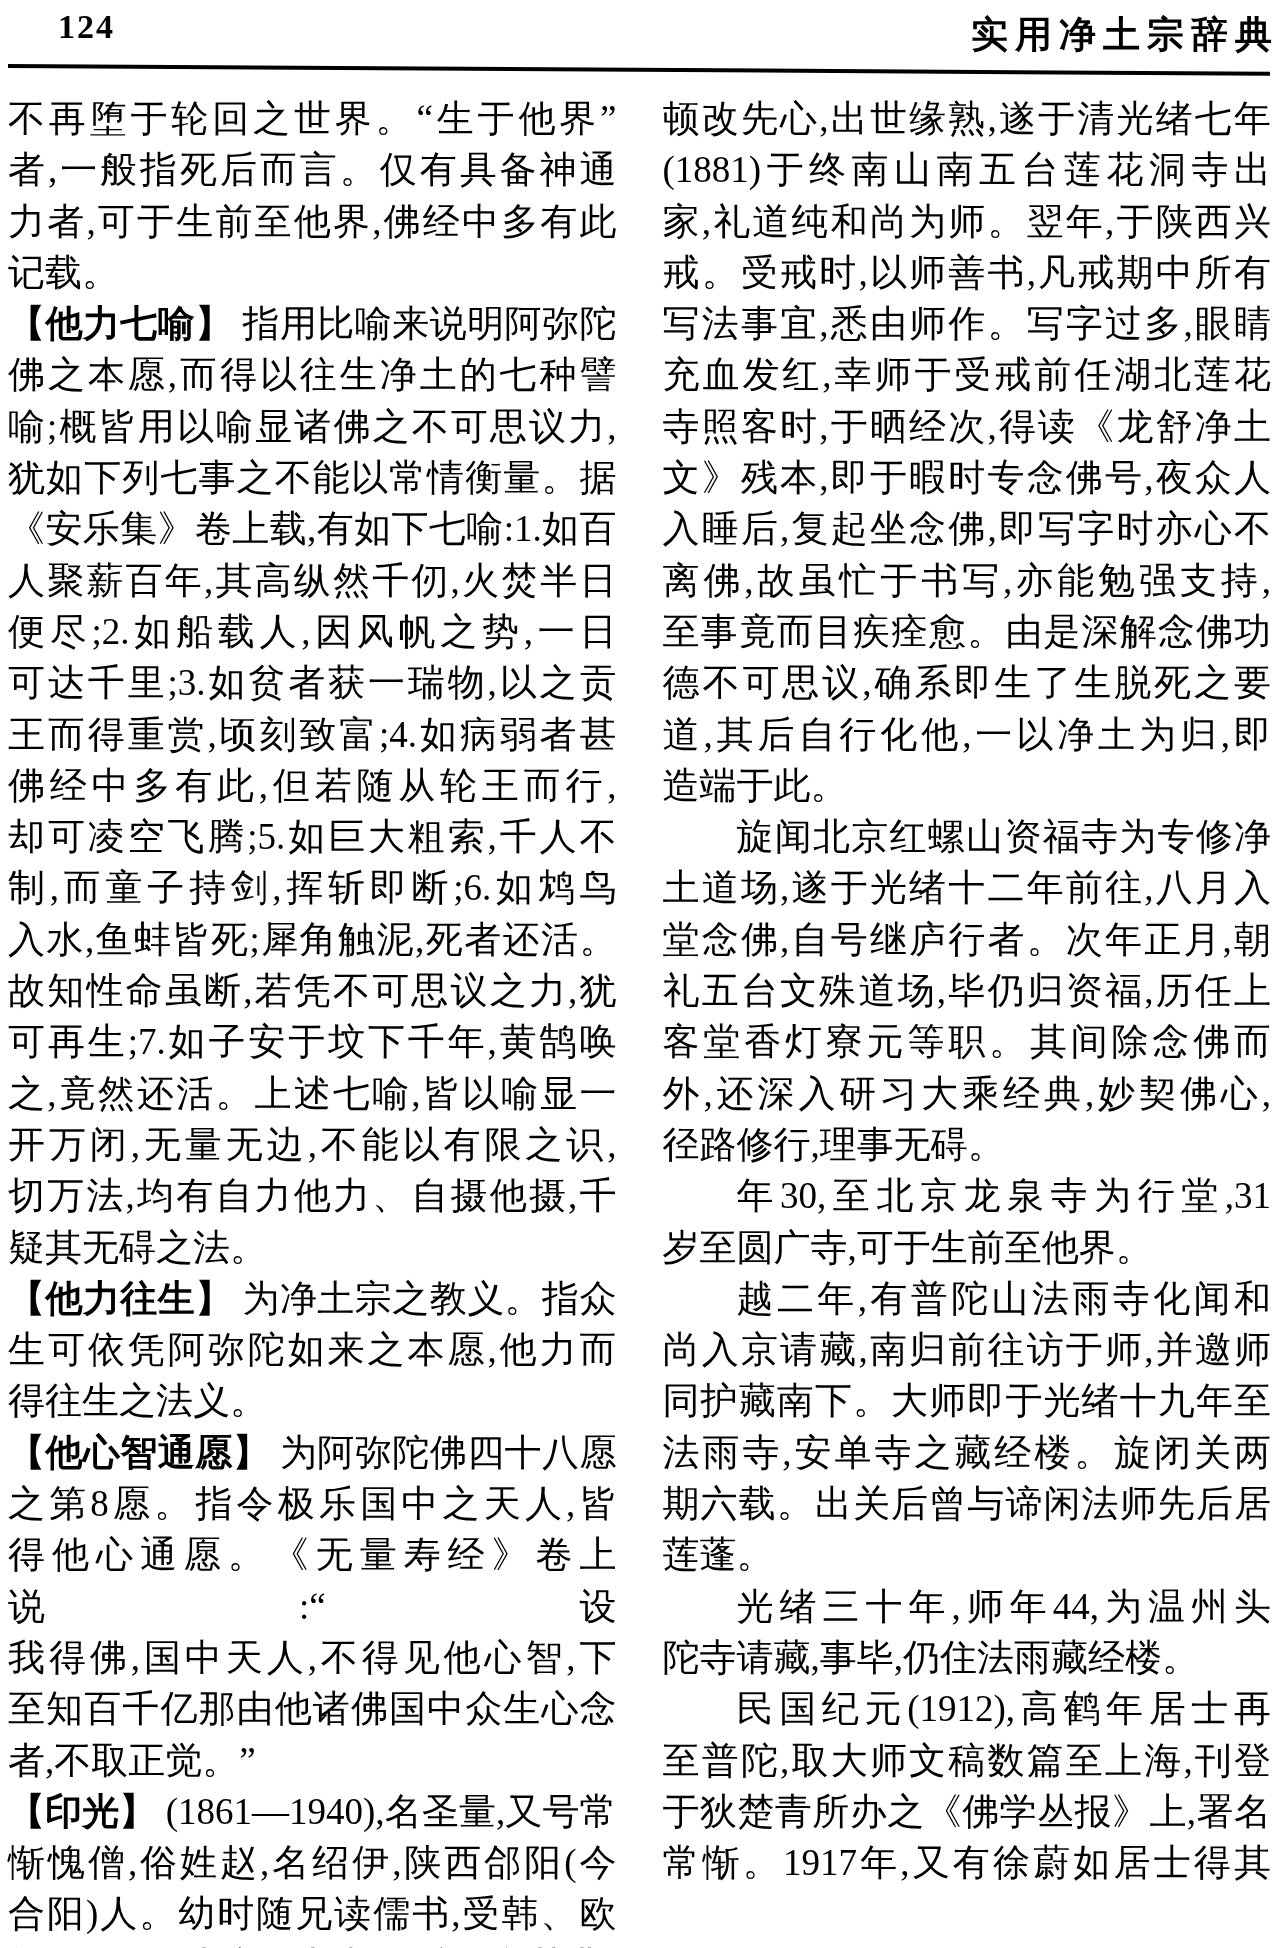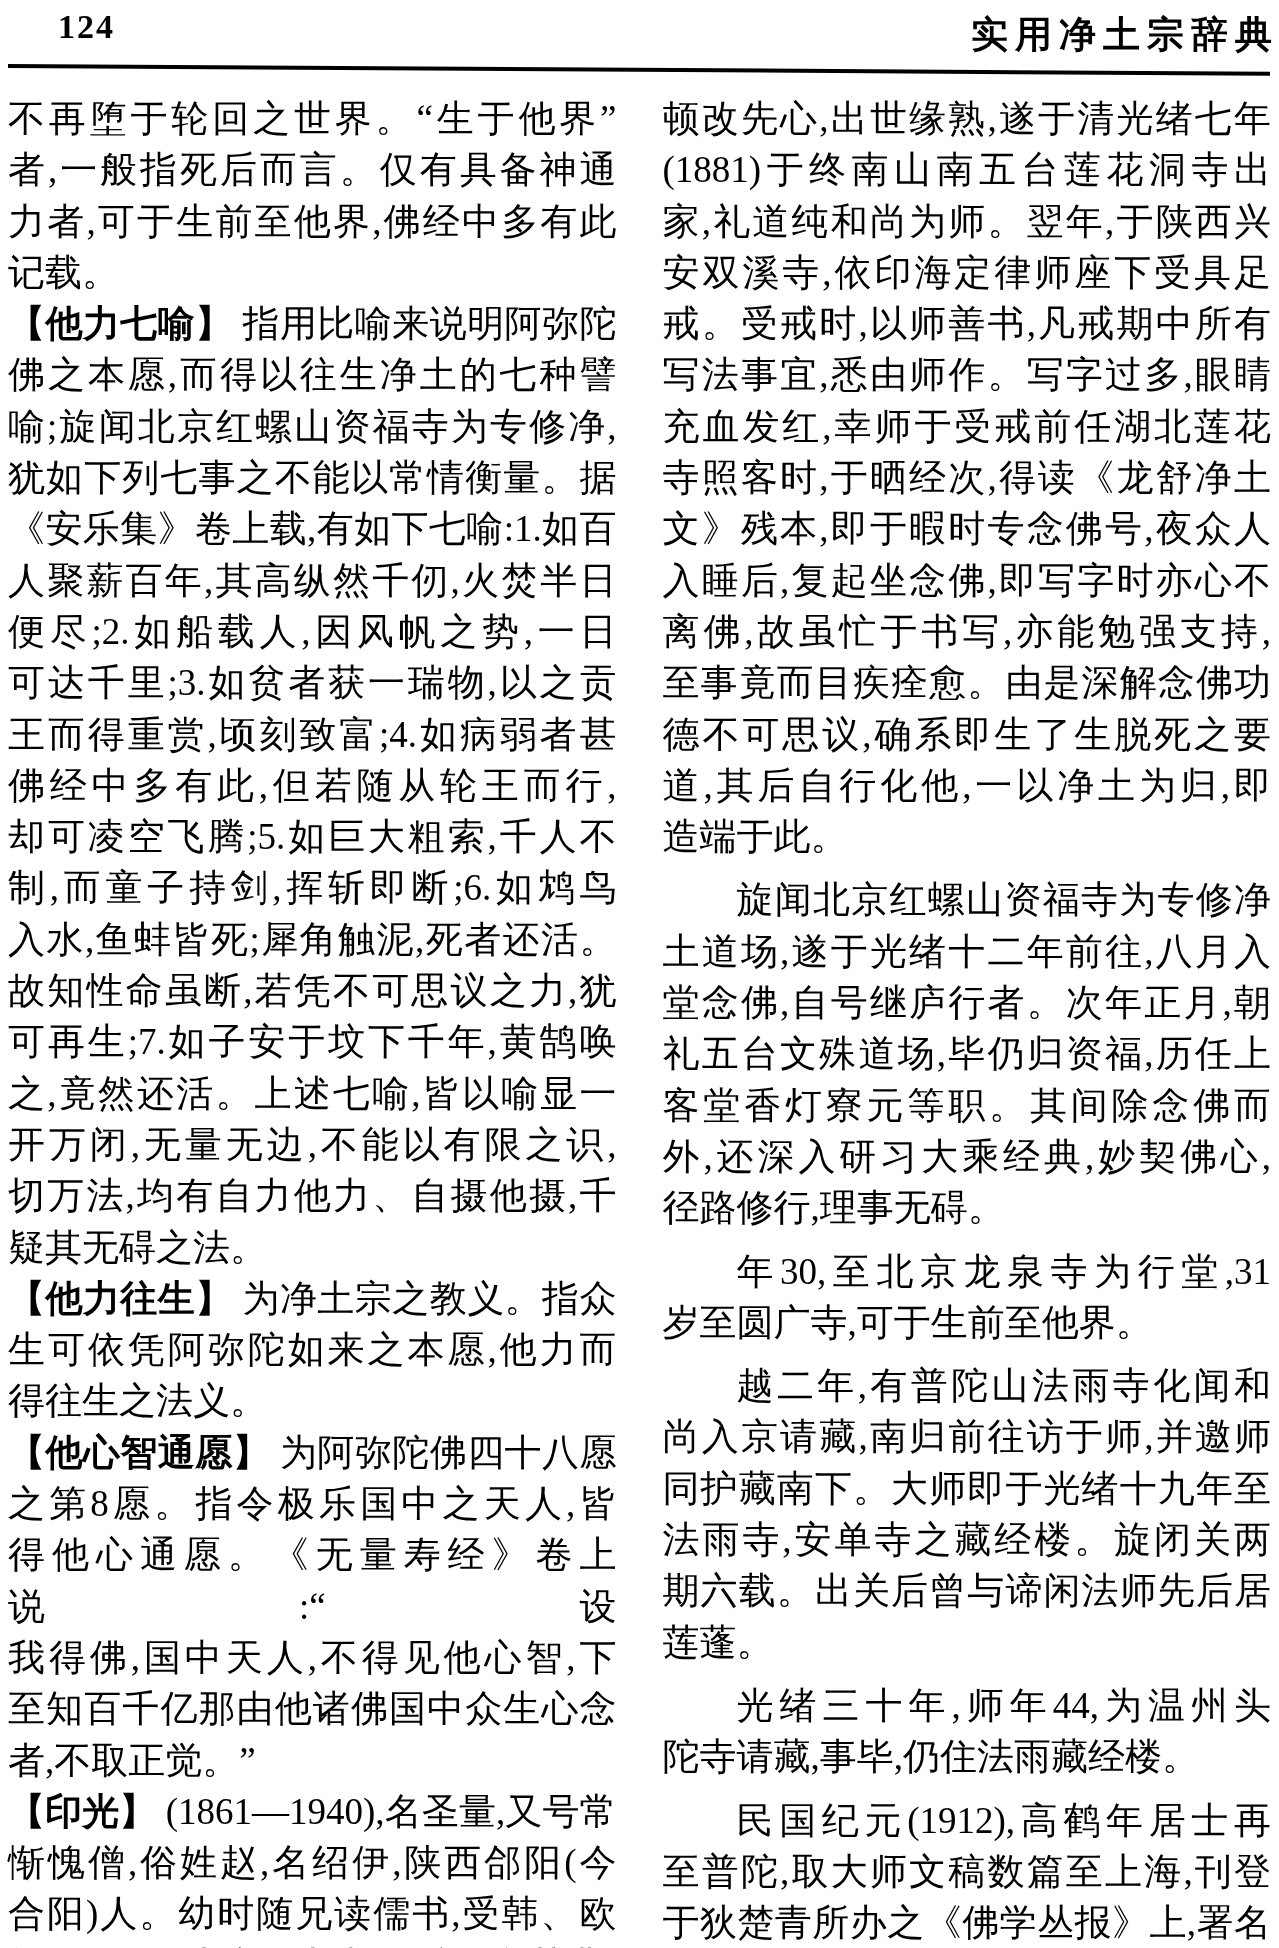--- a/index.html
+++ b/index.html
@@ -56,40 +56,39 @@
   }
   .line {
     text-align: justify;
     text-align-last: justify;
   }
   .line.end {
     text-align-last: left;
   }
   .line.indent {
     text-indent: 2em;
-    margin-top: 12px;
   }
   .hw { font-weight: bold; }
 </style>
 </head>
 <body>
 
 <div class="page">
   <div class="pagenum">124</div>
   <div class="title">实用净土宗辞典</div>
   <div class="rule"></div>
   <div class="content">
     <div class="col" id="col-left">
         <div class="line">不再堕于轮回之世界。“生于他界”</div>
         <div class="line">者,一般指死后而言。仅有具备神通</div>
         <div class="line">力者,可于生前至他界,佛经中多有此</div>
         <div class="line end">记载。</div>
         <div class="line"><span class="hw">【他力七喻】</span> 指用比喻来说明阿弥陀</div>
         <div class="line">佛之本愿,而得以往生净土的七种譬</div>
-        <div class="line">喻;旋闻北京红螺山资福寺为专修净,</div>
+        <div class="line">喻;概皆用以喻显诸佛之不可思议力,</div>
         <div class="line">犹如下列七事之不能以常情衡量。据</div>
         <div class="line">《安乐集》卷上载,有如下七喻:1.如百</div>
         <div class="line">人聚薪百年,其高纵然千仞,火焚半日</div>
         <div class="line">便尽;2.如船载人,因风帆之势,一日</div>
         <div class="line">可达千里;3.如贫者获一瑞物,以之贡</div>
         <div class="line">王而得重赏,顷刻致富;4.如病弱者甚</div>
         <div class="line">佛经中多有此,但若随从轮王而行,</div>
         <div class="line">却可凌空飞腾;5.如巨大粗索,千人不</div>
         <div class="line">制,而童子持剑,挥斩即断;6.如鸩鸟</div>
         <div class="line">入水,鱼蚌皆死;犀角触泥,死者还活。</div>
@@ -110,21 +109,20 @@
         <div class="line end">者,不取正觉。”</div>
         <div class="line"><span class="hw">【印光】</span> (1861—1940),名圣量,又号常</div>
         <div class="line">惭愧僧,俗姓赵,名绍伊,陕西郃阳(今</div>
         <div class="line">合阳)人。幼时随兄读儒书,受韩、欧</div>
         <div class="line">等人影响,以辟佛为事。后渐觉其非,</div>
       </div>
     <div class="col" id="col-right">
         <div class="line">顿改先心,出世缘熟,遂于清光绪七年</div>
         <div class="line">(1881)于终南山南五台莲花洞寺出</div>
         <div class="line">家,礼道纯和尚为师。翌年,于陕西兴</div>
-        <div class="line">安双溪寺,依印海定律师座下受具足</div>
         <div class="line">戒。受戒时,以师善书,凡戒期中所有</div>
         <div class="line">写法事宜,悉由师作。写字过多,眼睛</div>
         <div class="line">充血发红,幸师于受戒前任湖北莲花</div>
         <div class="line">寺照客时,于晒经次,得读《龙舒净土</div>
         <div class="line">文》残本,即于暇时专念佛号,夜众人</div>
         <div class="line">入睡后,复起坐念佛,即写字时亦心不</div>
         <div class="line">离佛,故虽忙于书写,亦能勉强支持,</div>
         <div class="line">至事竟而目疾痊愈。由是深解念佛功</div>
         <div class="line">德不可思议,确系即生了生脱死之要</div>
         <div class="line">道,其后自行化他,一以净土为归,即</div>

